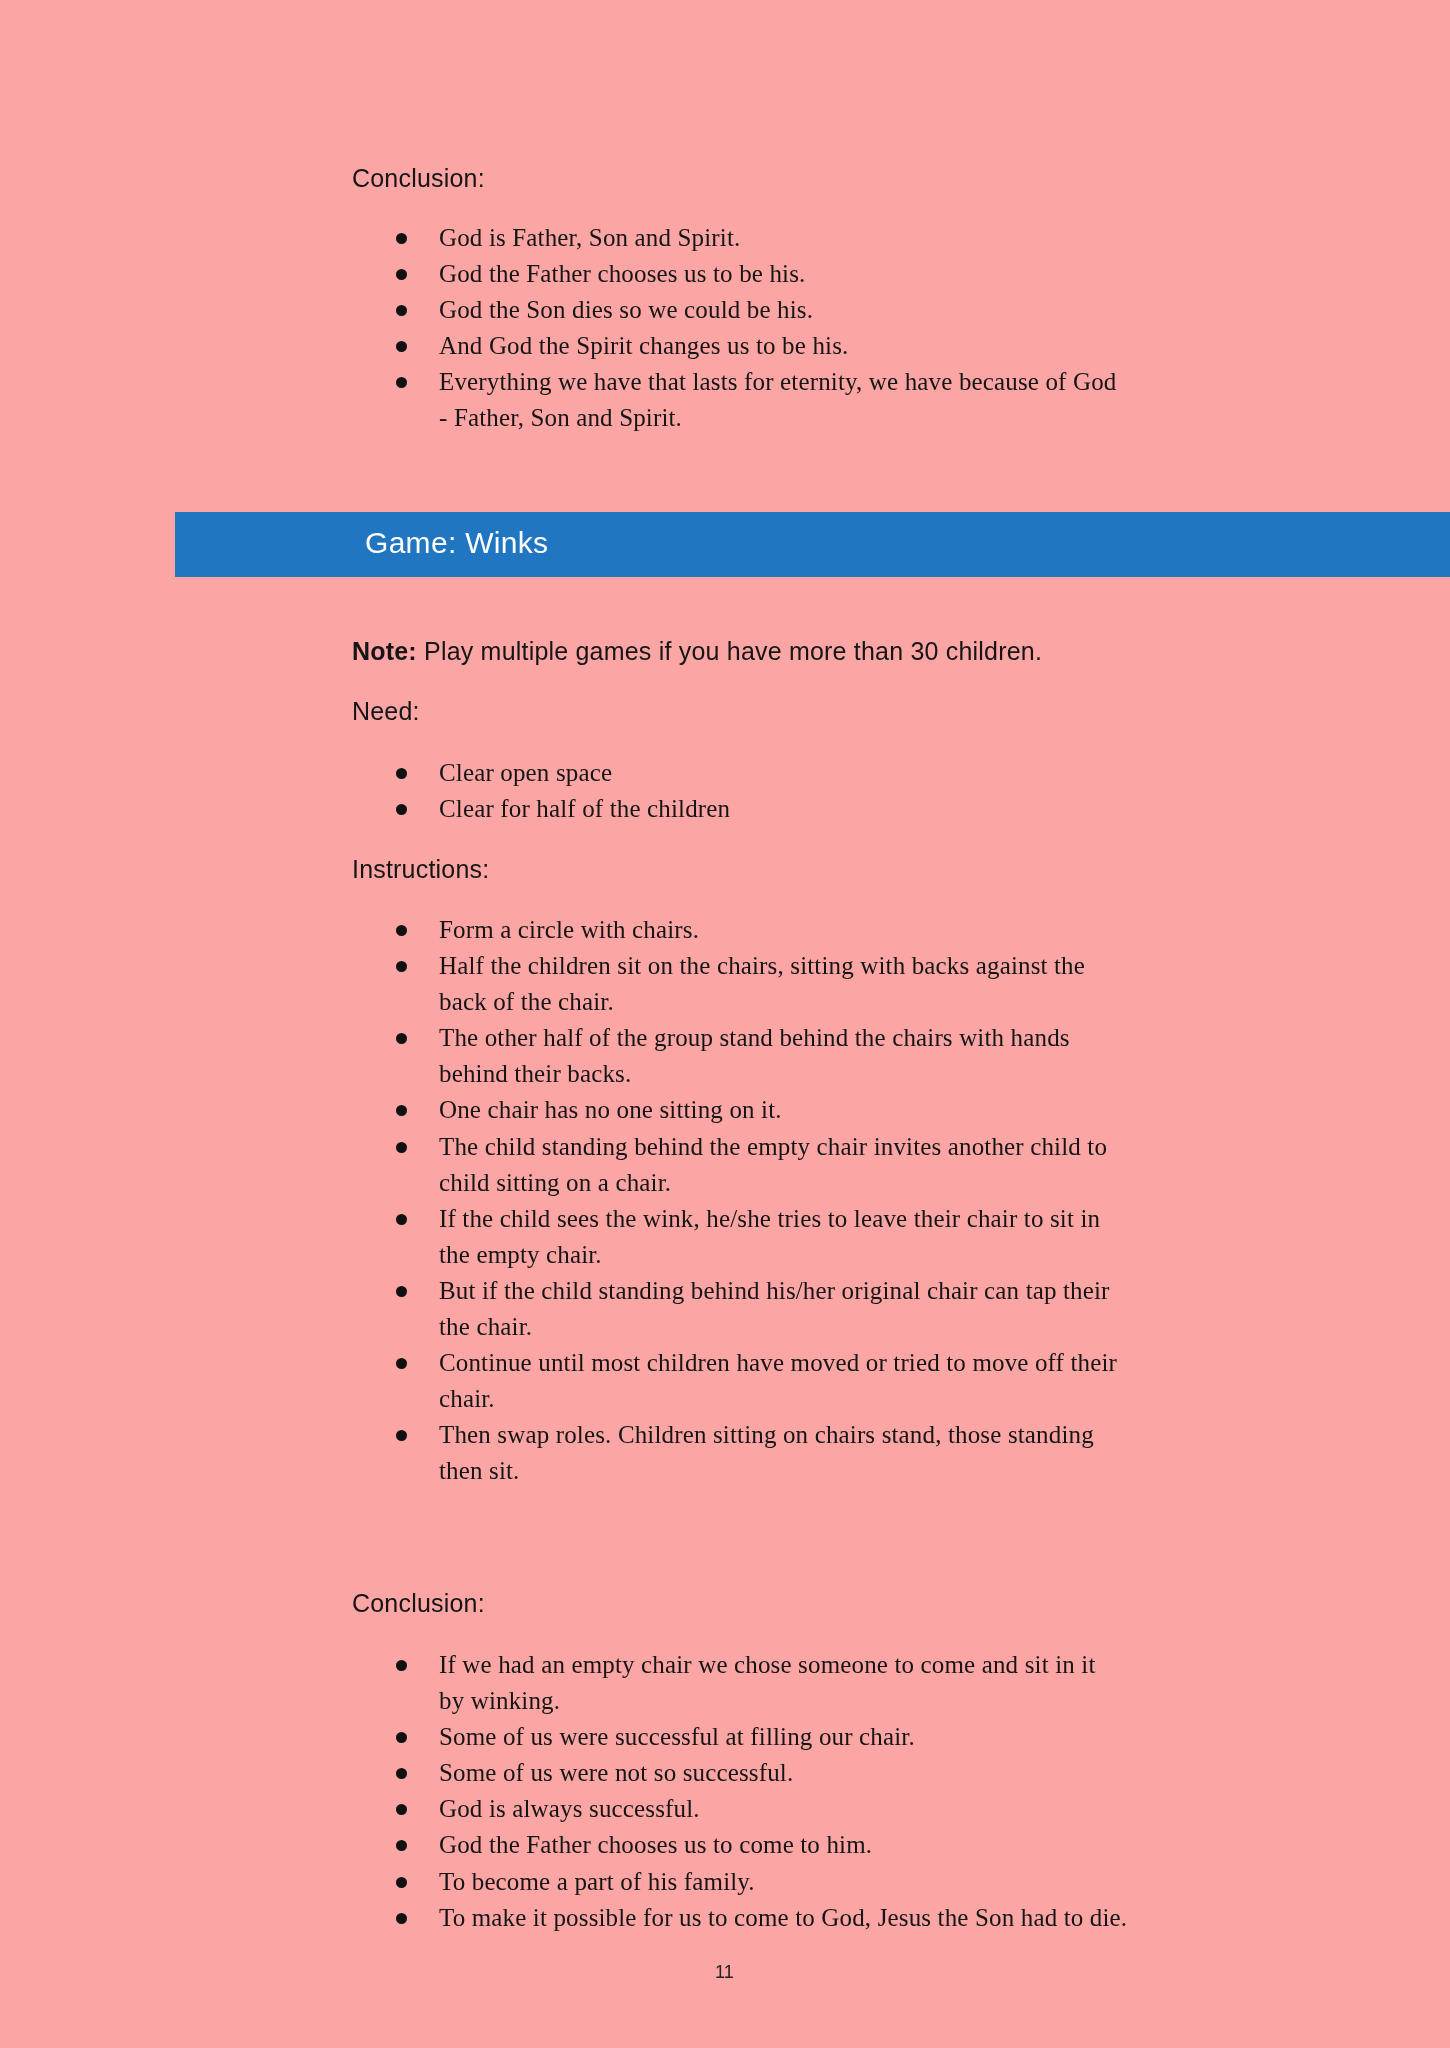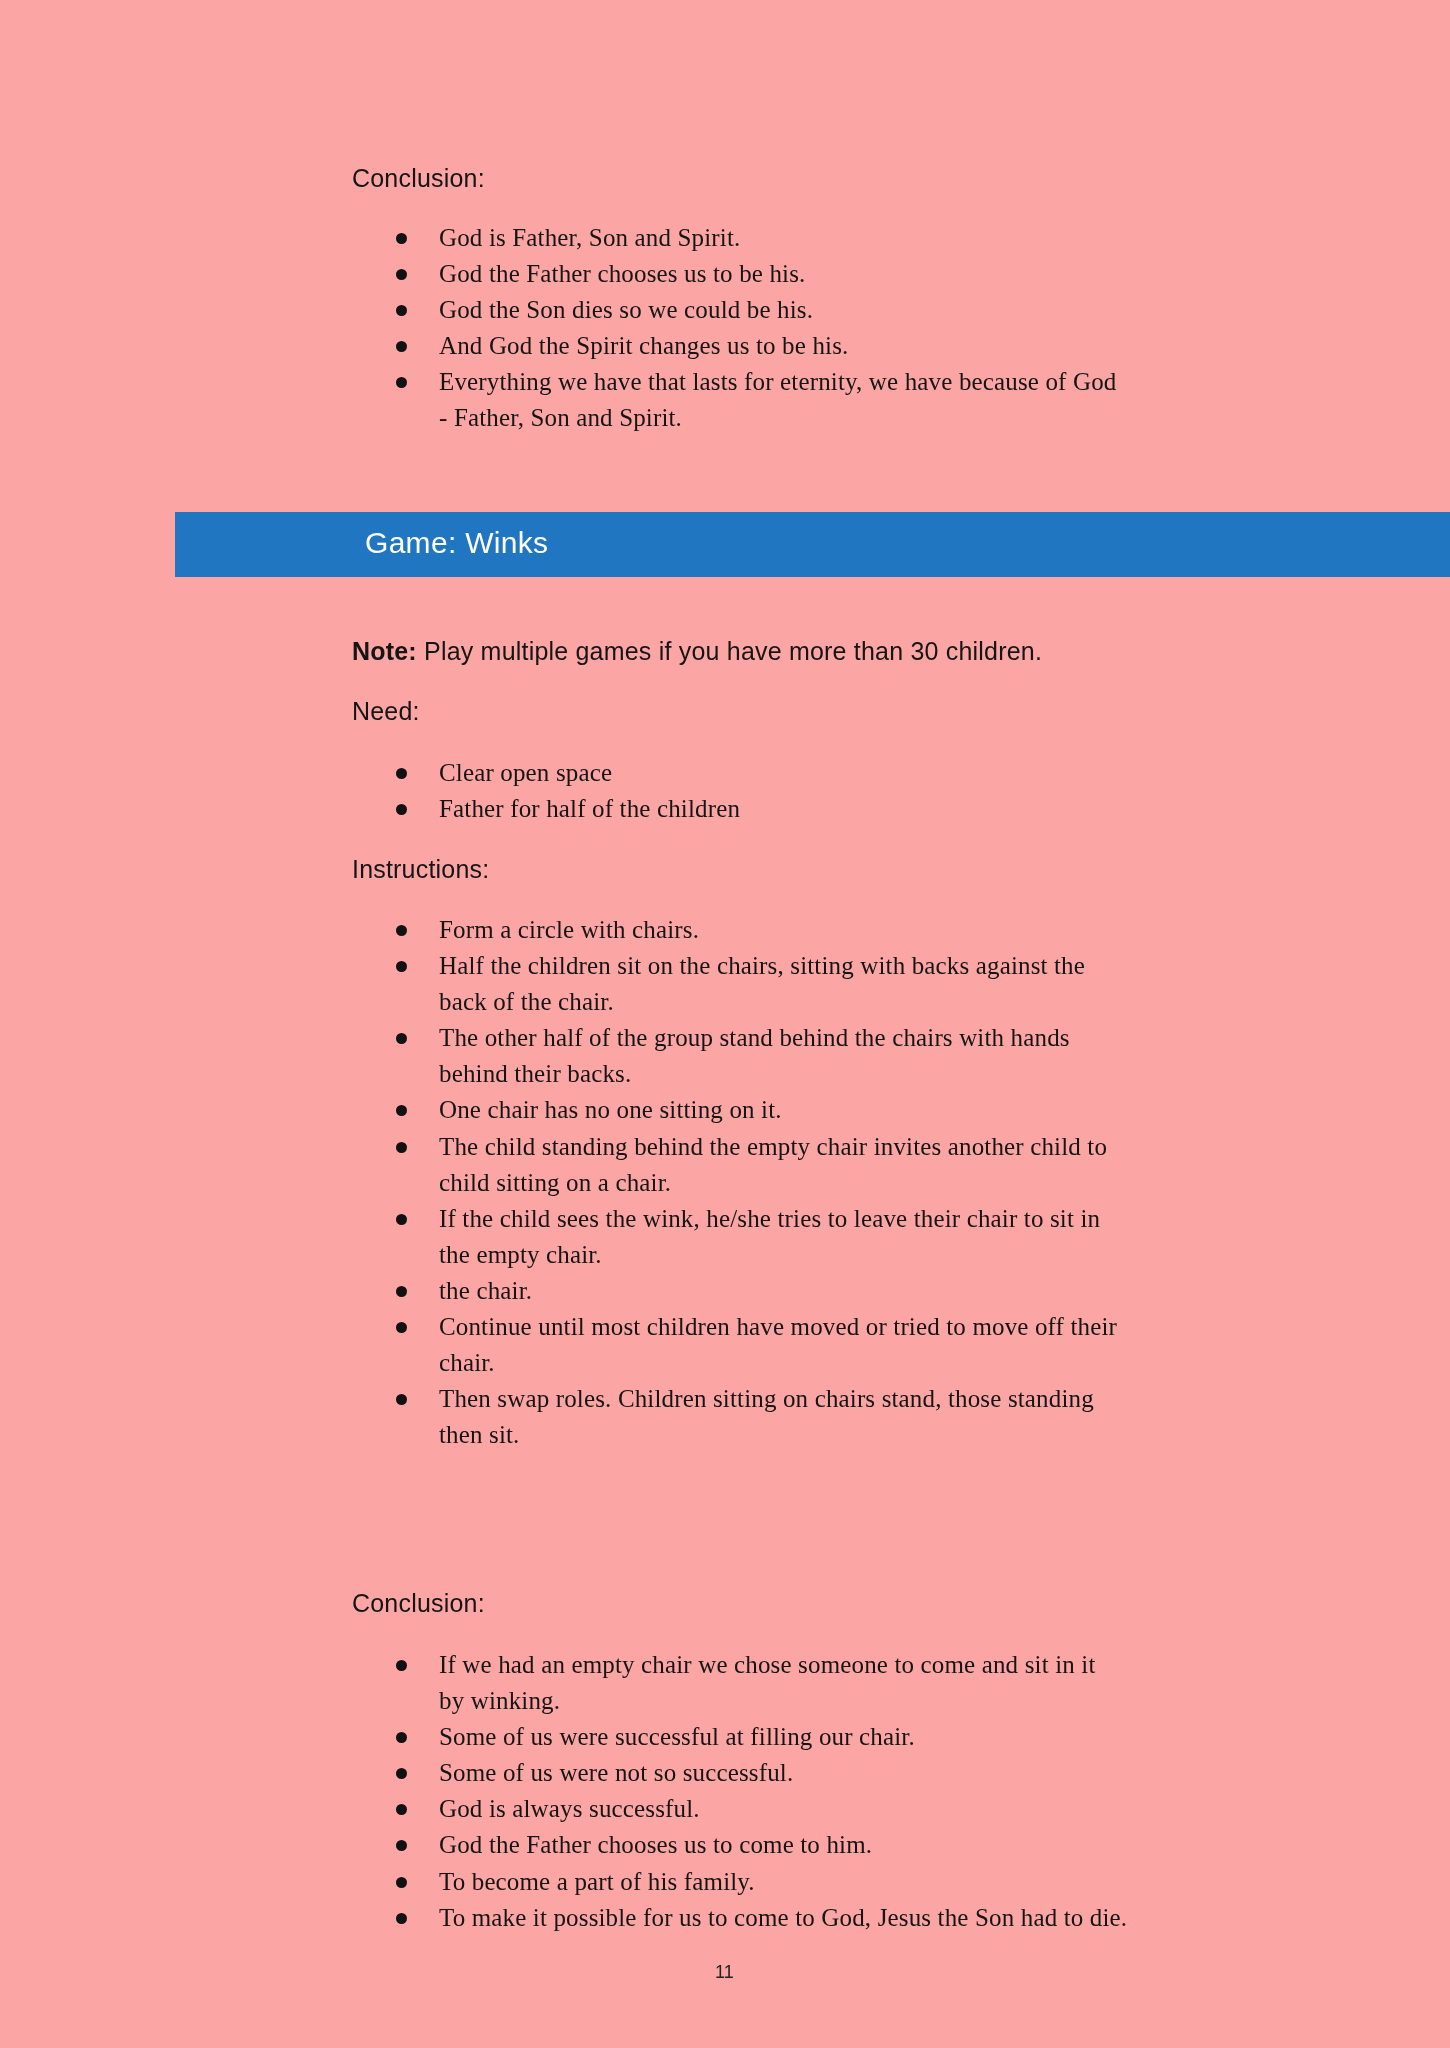--- a/index.html
+++ b/index.html
@@ -128,21 +128,21 @@
   <div class="label" style="top:633px;"><b>Note:</b><span> Play multiple games if you have more than 30 children.</span></div>
 
   <div class="label" style="top:693px;">Need:</div>
   <ul class="blist" style="top:755px;">
       <li class="bitem">
         <span class="dot"></span>
         <span class="line">Clear open space</span>
       </li>
       <li class="bitem">
         <span class="dot"></span>
-        <span class="line">Father for half of the children</span>
+        <span class="line">Clear for half of the children</span>
       </li>
     </ul>
 
   <div class="label" style="top:851px;">Instructions:</div>
   <ul class="blist" style="top:912px;">
       <li class="bitem">
         <span class="dot"></span>
         <span class="line">Form a circle with chairs.</span>
       </li>
       <li class="bitem">
@@ -164,20 +164,21 @@
         <span class="line">The child standing behind the empty chair invites another child to</span>
         <span class="line">child sitting on a chair.</span>
       </li>
       <li class="bitem">
         <span class="dot"></span>
         <span class="line">If the child sees the wink, he/she tries to leave their chair to sit in</span>
         <span class="line">the empty chair.</span>
       </li>
       <li class="bitem">
         <span class="dot"></span>
+        <span class="line">But if the child standing behind his/her original chair can tap their</span>
         <span class="line">the chair.</span>
       </li>
       <li class="bitem">
         <span class="dot"></span>
         <span class="line">Continue until most children have moved or tried to move off their</span>
         <span class="line">chair.</span>
       </li>
       <li class="bitem">
         <span class="dot"></span>
         <span class="line">Then swap roles. Children sitting on chairs stand, those standing</span>

